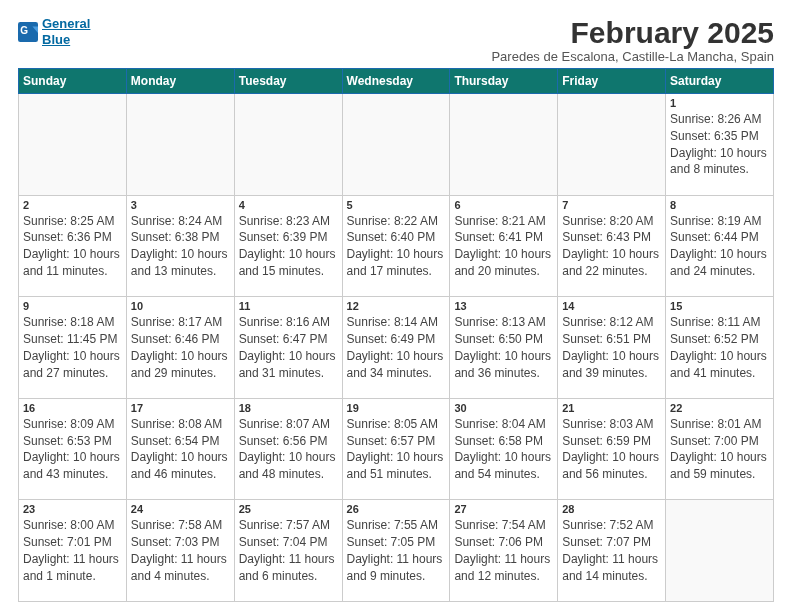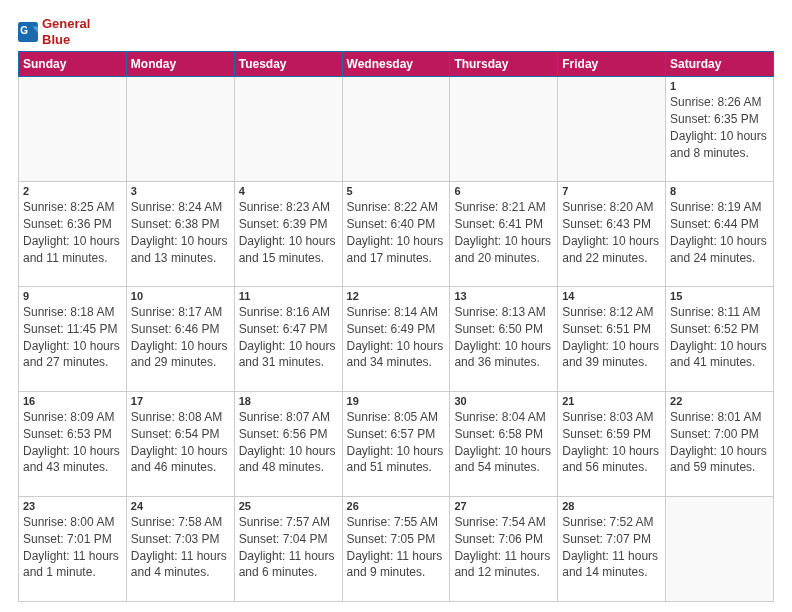--- a/index.html
+++ b/index.html
@@ -28,21 +28,22 @@
       align-items: center;
       gap: 4px;
     }
     .logo-text {
       font-size: 13px;
       font-weight: bold;
       color: #333;
       line-height: 1.2;
     }
     .logo-text span {
-      color: #b91c1c;
+      color: #0369a1;
+      text-decoration: underline;
     }
     .logo-icon {
       width: 20px;
       height: 20px;
     }
     .title-block {
       text-align: right;
     }
     .month-title {
       font-size: 30px;
@@ -55,21 +56,21 @@
       color: #555;
     }
     .calendar {
       flex: 1;
       border: 1px solid #ccc;
       border-collapse: collapse;
       width: 100%;
       table-layout: fixed;
     }
     .calendar th {
-      background: #be185d;
+      background: #0f766e;
       color: #fff;
       font-size: 12px;
       font-weight: bold;
       padding: 5px 4px;
       text-align: left;
       border: 1px solid #1a6aad;
     }
     .calendar td {
       border: 1px solid #ccc;
       vertical-align: top;
@@ -102,20 +103,24 @@
       <svg class="logo-icon" viewBox="0 0 36 36" xmlns="http://www.w3.org/2000/svg">
         <rect width="36" height="36" rx="4" fill="#1a6aad"></rect>
         <text x="4" y="22" font-size="18" font-weight="bold" fill="white" font-family="Arial">G</text>
         <polygon points="26,8 36,8 36,20" fill="#4a9de0"></polygon>
       </svg>
       <div class="logo-text">
         <div><span>General</span></div>
         <div style="color:#1a6aad"><span>Blue</span></div>
       </div>
     </div>
+    <div class="title-block">
+      <div class="month-title">February 2025</div>
+      <div class="subtitle">Paredes de Escalona, Castille-La Mancha, Spain</div>
+    </div>
   </div>
 
   <table class="calendar">
     <thead>
       <tr>
       <th>Sunday</th>
           <th>Monday</th>
           <th>Tuesday</th>
           <th>Wednesday</th>
           <th>Thursday</th>

